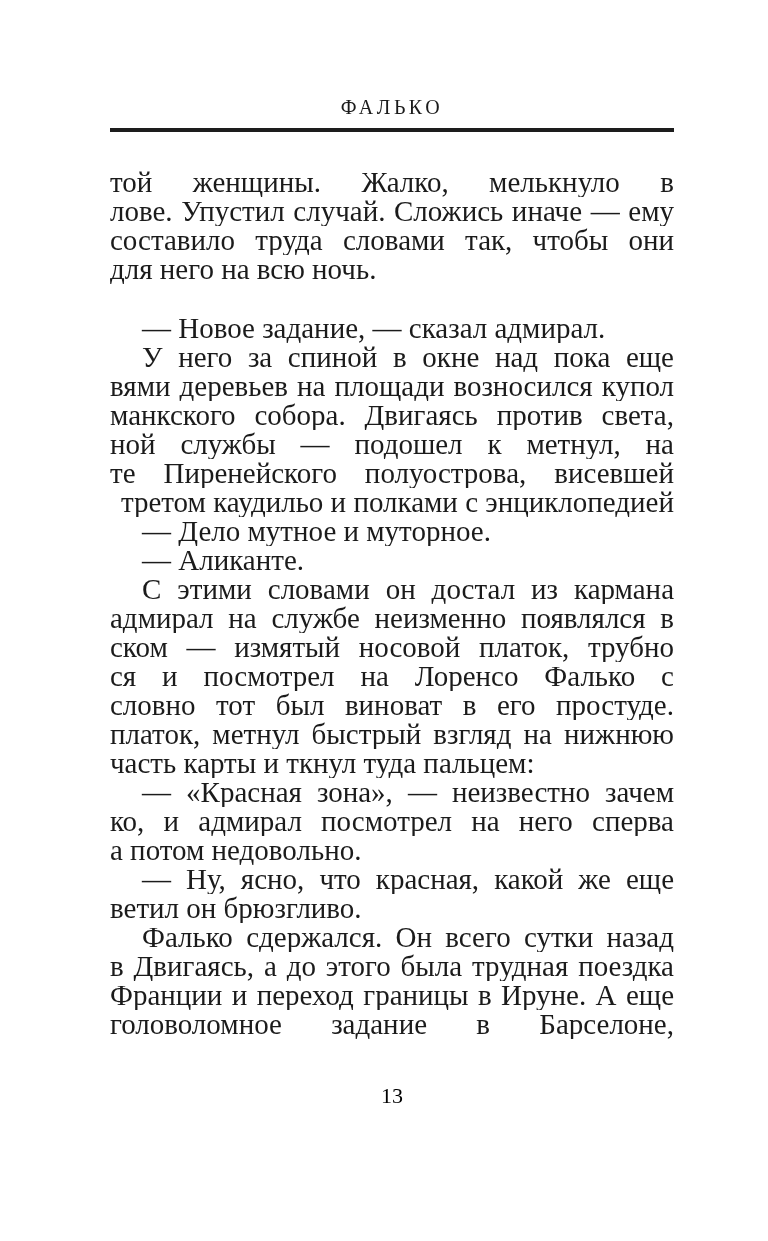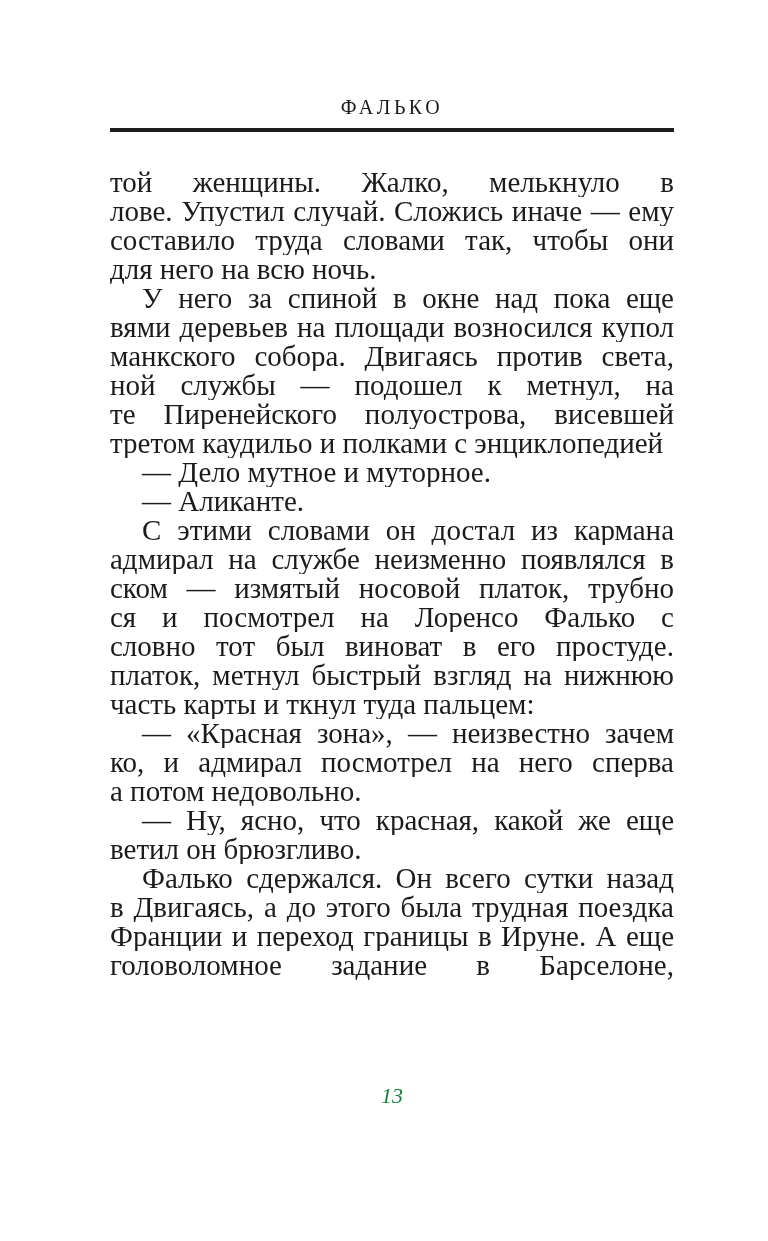--- a/index.html
+++ b/index.html
@@ -43,49 +43,51 @@
   }
   .para { margin: 0; }
   .para.break-before { margin-top: 30px; }
   .line {
     height: 29px;
     overflow: hidden;
     text-align: justify;
     text-align-last: justify;
   }
   .line.last {
-    text-align: left;
+    text-align: right;
     text-align-last: left;
   }
   .para.indent .line:first-child { text-indent: 32px; }
   .folio {
     position: absolute;
     top: 1081px;
     left: 78px;
     width: 564px;
     text-align: center;
     font-size: 22px;
     line-height: 29px;
-    color: #15803d;
-    font-style: italic;
+    color: #000000;
   }
 </style>
 </head>
 <body>
 
 <div class="page">
   <div class="content">
     <div class="running-head">ФАЛЬКО</div>
     <div class="head-rule"></div>
     <div class="text-block">
         <div class="para">
           <div class="line">той женщины. Жалко, мелькнуло в отуманенной го-</div>
           <div class="line">лове. Упустил случай. Сложись иначе — ему бы не</div>
           <div class="line">составило труда словами так, чтобы они раскинулись</div>
           <div class="line last">для него на всю ночь.</div>
+        </div>
+        <div class="para indent break-before">
+          <div class="line last">— Новое задание, — сказал адмирал.</div>
         </div>
         <div class="para indent">
           <div class="line">У него за спиной в окне над пока еще пиджака вет-</div>
           <div class="line">вями деревьев на площади возносился купол Сала-</div>
           <div class="line">манкского собора. Двигаясь против света, начальник</div>
           <div class="line">ной службы — подошел к метнул, на полстены, кар-</div>
           <div class="line">те Пиренейского полуострова, висевшей рядом с пор-</div>
           <div class="line last">третом каудильо и полками с энциклопедией «Эспаса».</div>
         </div>
         <div class="para indent">

